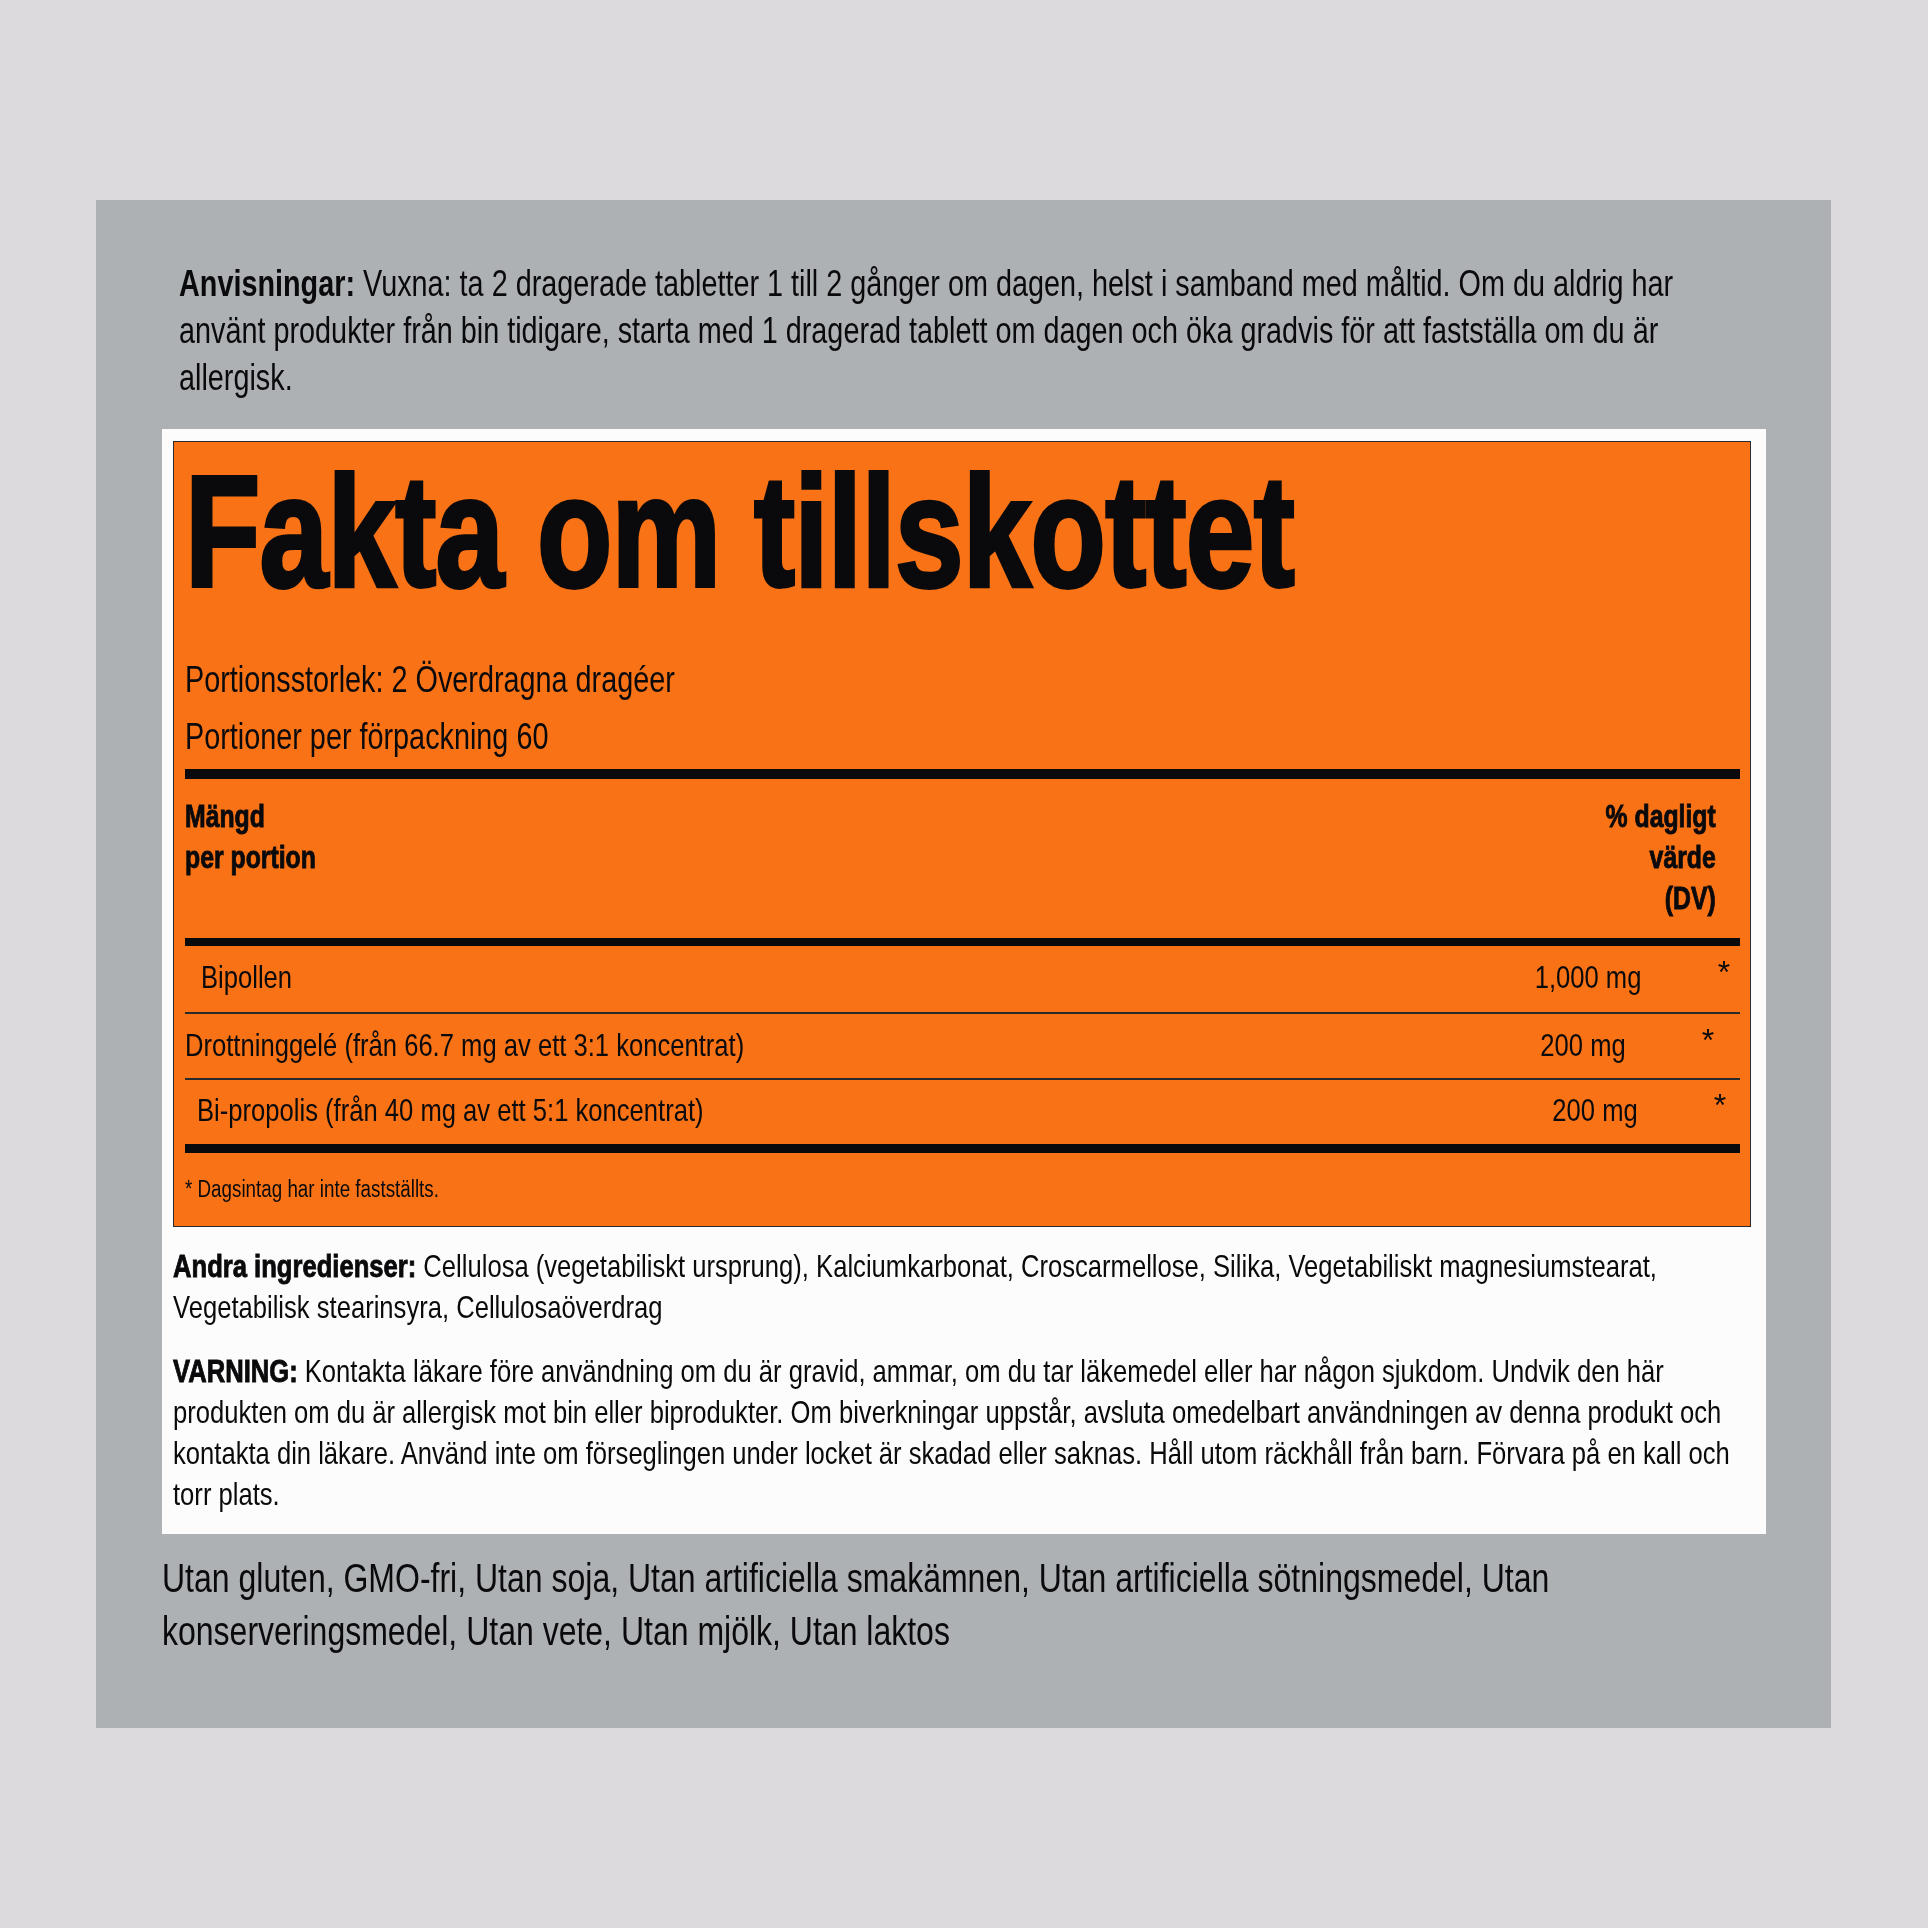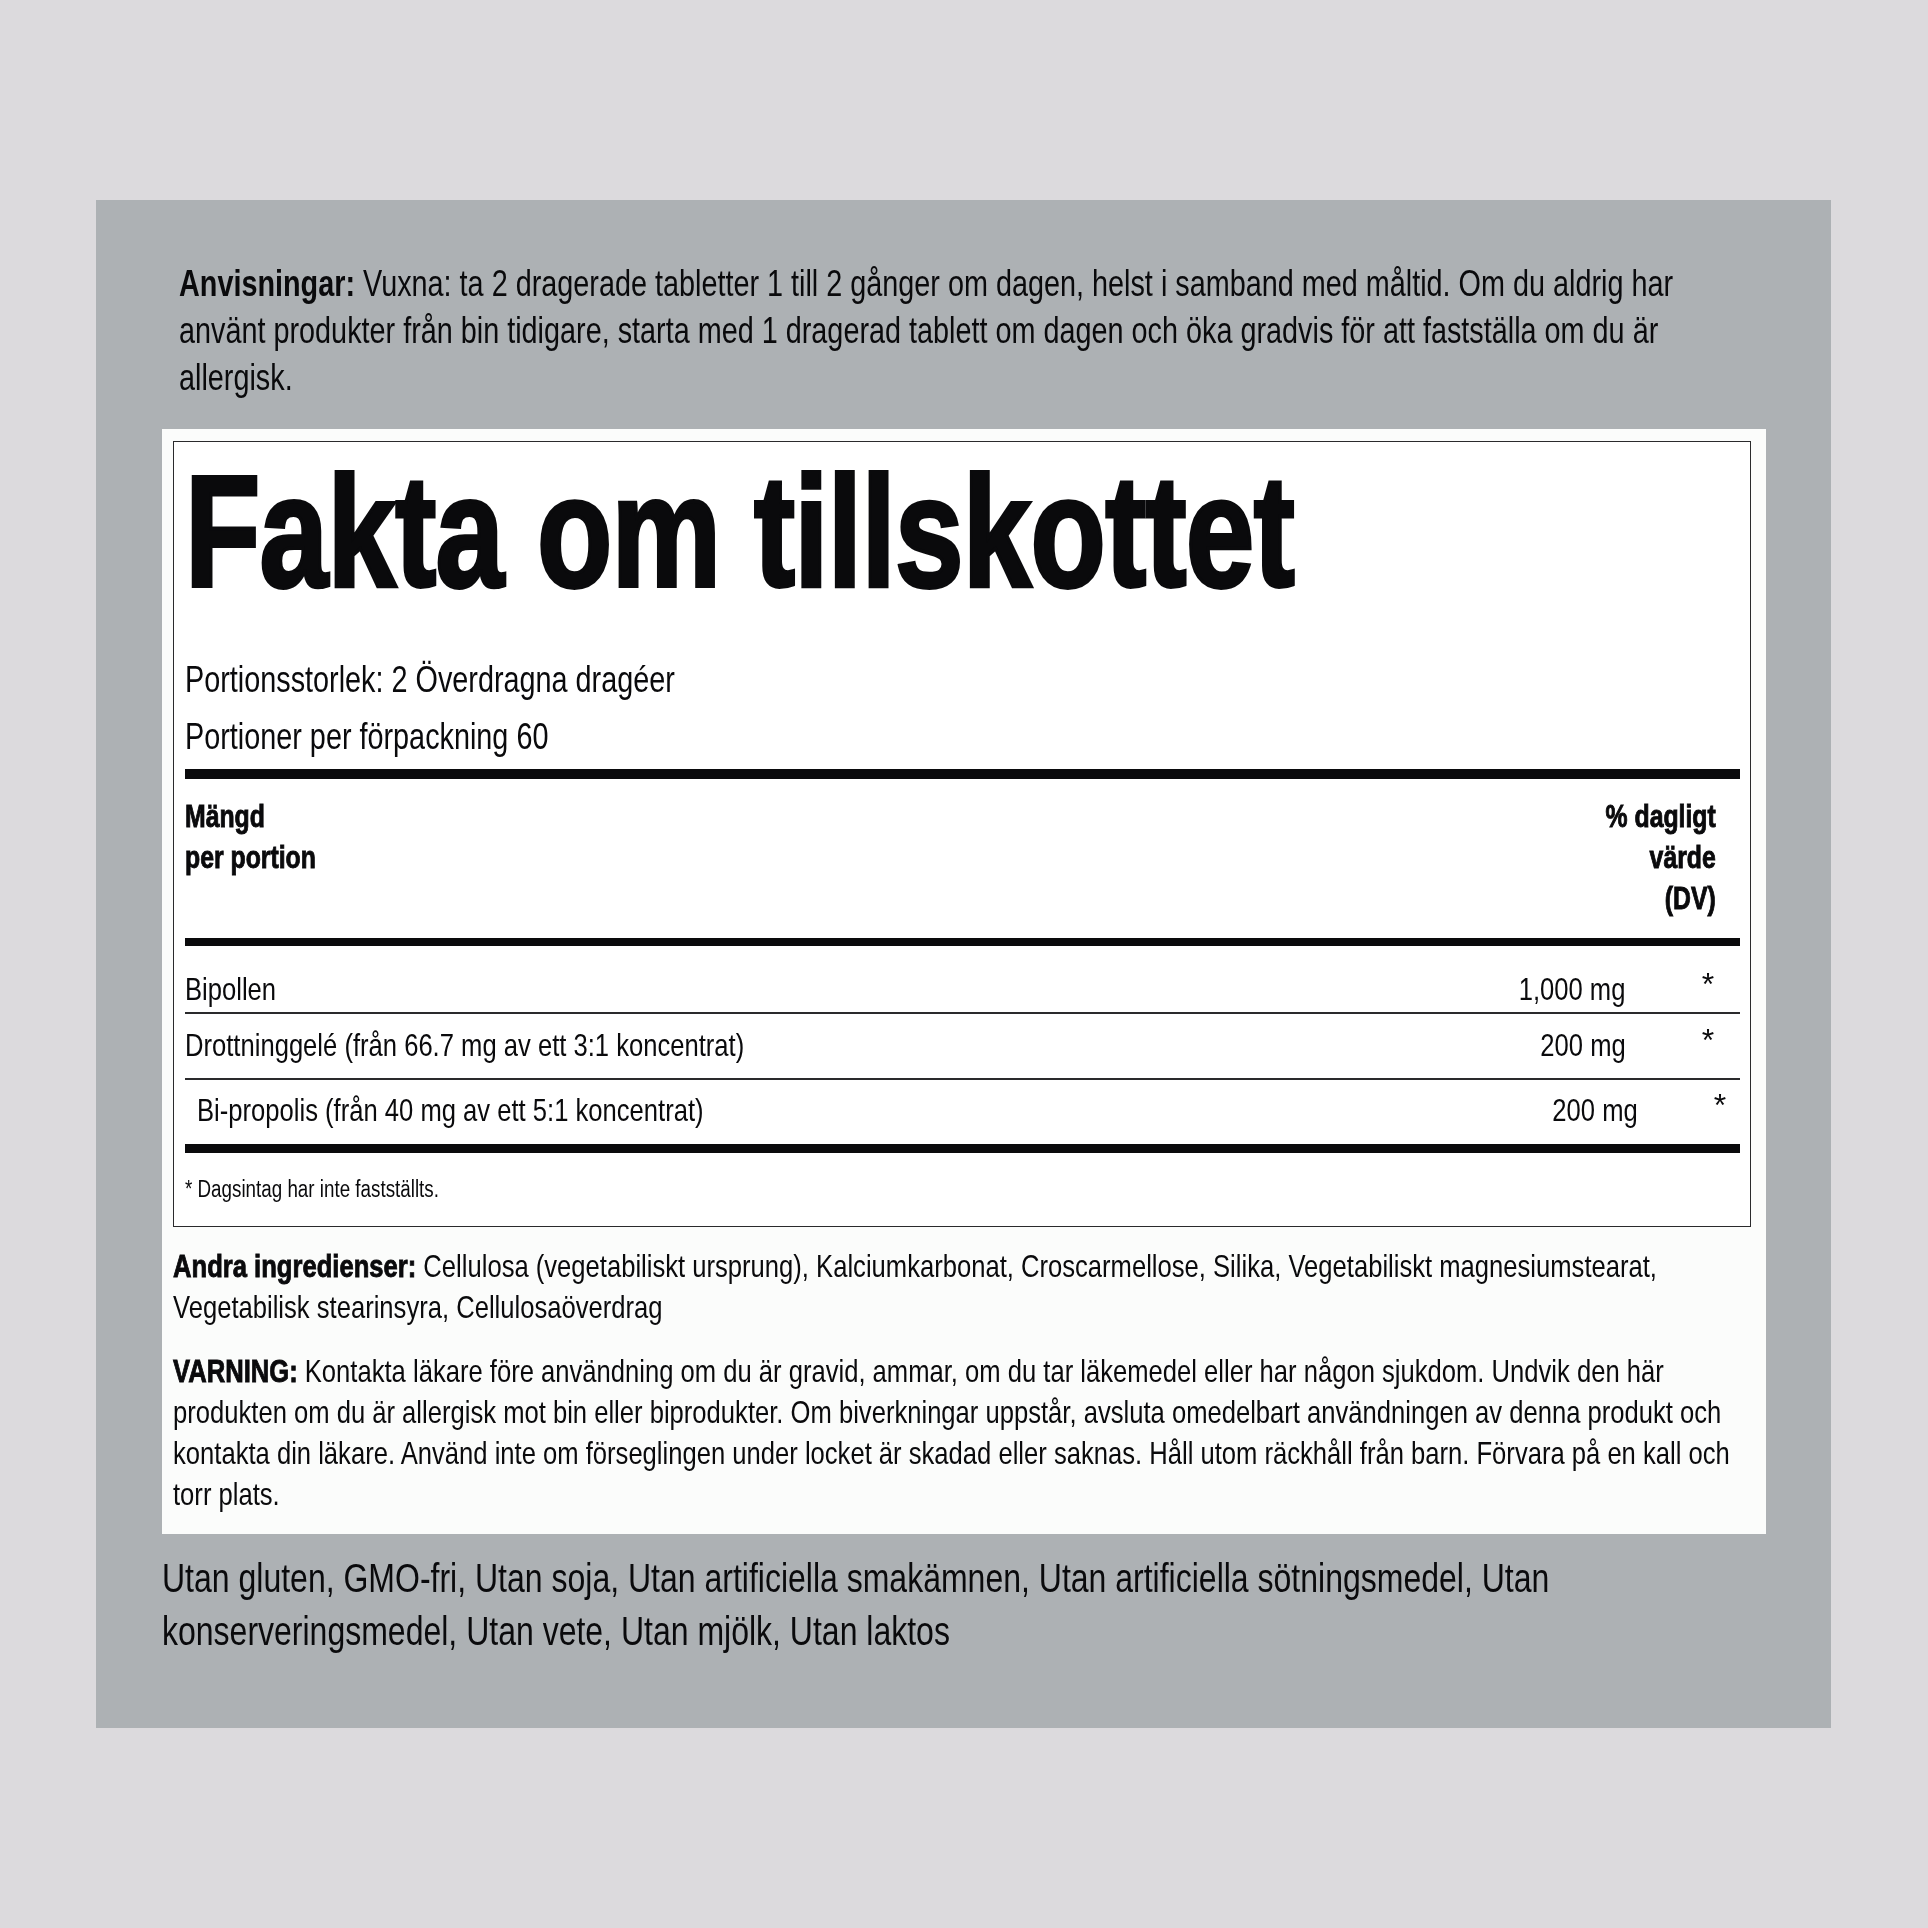--- a/index.html
+++ b/index.html
@@ -39,21 +39,21 @@
       position: absolute;
       left: 162px; top: 429px;
       width: 1604px; height: 1105px;
       background: #fbfcfb;
     }
     .facts-box {
       position: absolute;
       left: 173px; top: 441px;
       width: 1576px; height: 784px;
       border: 1.9px solid #2a2a2c;
-      background: #ffffff;
+      background: #f97316;
     }
     .title {
       position: absolute;
       left: 11.3px; top: 0px;
       white-space: nowrap;
       font-size: 158px;
       font-weight: 700;
       line-height: 179px;
       letter-spacing: -0.9px;
       transform-origin: 0 0;
@@ -180,21 +180,21 @@
     <div>per portion</div>
   </div>
   <div class="hdr-right cond-r">
     <div>% dagligt</div>
     <div>värde</div>
     <div>(DV)</div>
   </div>
 
   <div class="rule thick2"></div>
 
-  <div class="row" style="top: 516px;">
+  <div class="row" style="top: 504px; margin-left: 16px;">
     <span class="name cond">Bipollen</span>
     <span class="amount cond-r">1,000 mg</span>
     <span class="dv">*</span>
   </div>
   <div class="rule thin1"></div>
 
   <div class="row" style="top: 572px;">
     <span class="name cond">Drottninggelé (från 66.7 mg av ett 3:1 koncentrat)</span>
     <span class="amount cond-r">200 mg</span>
     <span class="dv">*</span>

